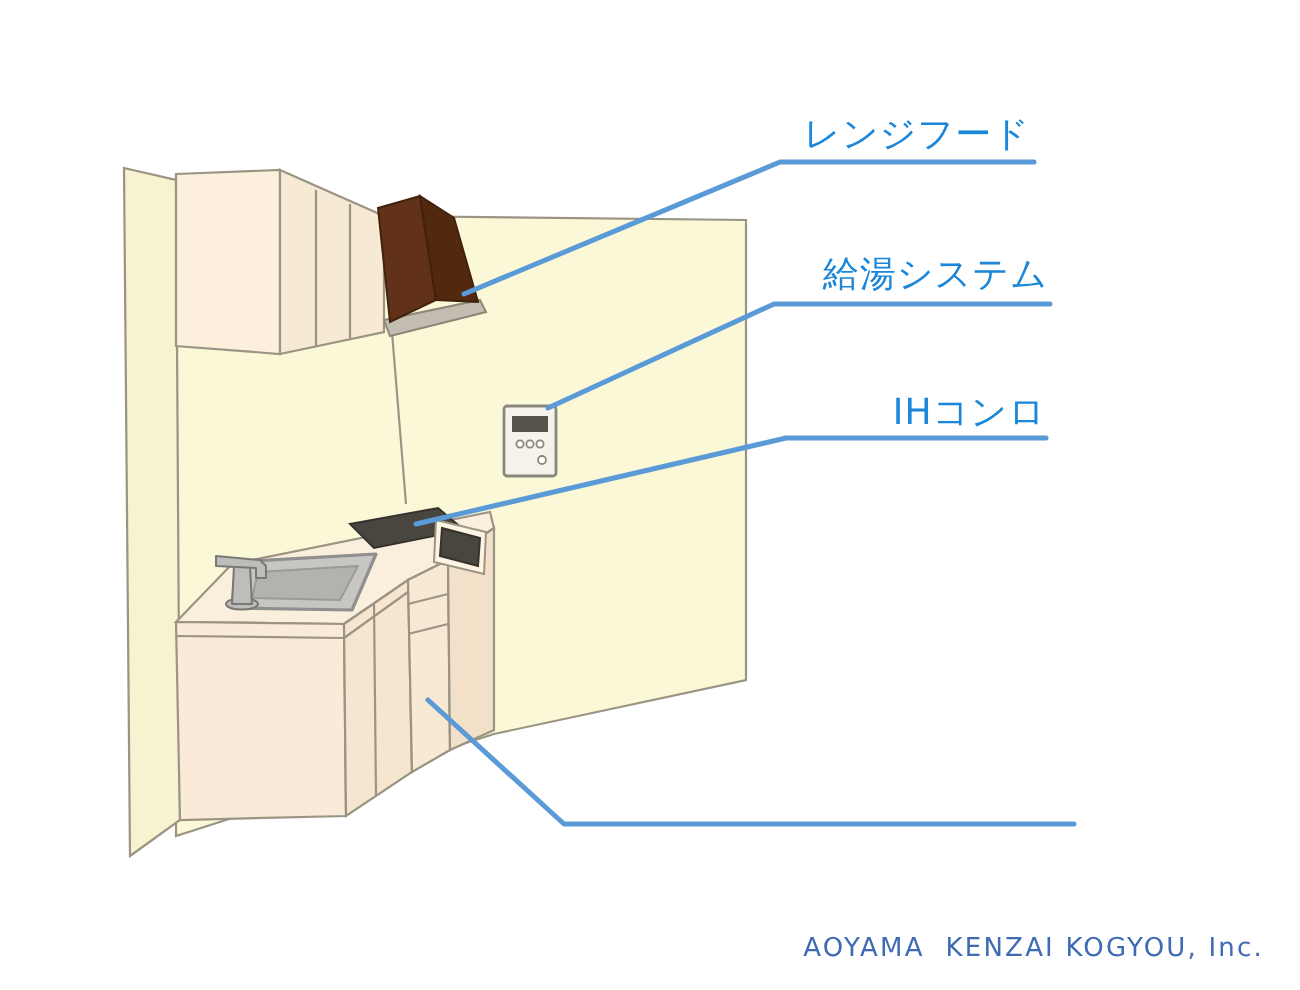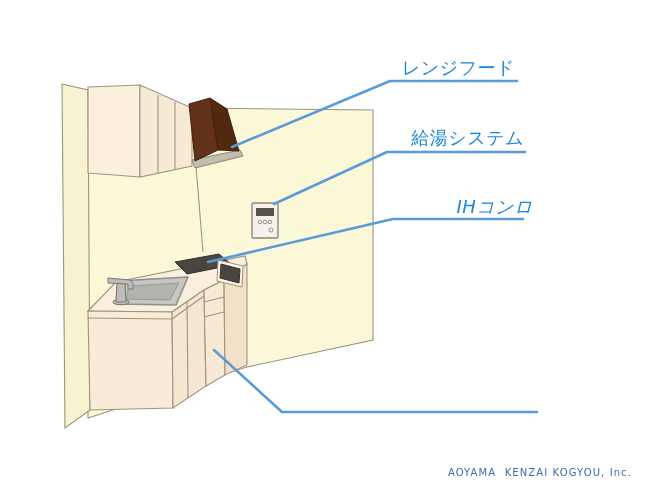--- a/index.html
+++ b/index.html
@@ -44,21 +44,21 @@
     color:var(--label-text,#1C86D8);
     font-size:18px;
     line-height:21px;
     white-space:nowrap;
     letter-spacing:0.5px;
     text-align:center;
   }
   .footer-credit{
     position:absolute;
     color:var(--footer-text,#3E6BB4);
-    font-size:10px;
+    font-size:13px;
     letter-spacing:1.1px;
     white-space:pre;
   }
 </style>
 </head>
 <body>
 
 <div class="stage">
 
   <svg width="650" height="495" viewBox="0 0 650 495">
@@ -115,16 +115,16 @@
     </g>
 
     <polyline class="callout" points="232,147 390,81 517,81"></polyline>
     <polyline class="callout" points="274,204 387,152 525,152"></polyline>
     <polyline class="callout" points="208,262 393,219 523,219"></polyline>
     <polyline class="callout" points="214,350 282,412 537,412"></polyline>
   </svg>
 
   <div class="callout-label" style="right:135px;top:57px;">レンジフード</div>
   <div class="callout-label" style="right:126px;top:127px;">給湯システム</div>
-  <div class="callout-label" style="right:117px;top:196px;font-style:italic;">IHコンロ</div>
+  <div class="callout-label" style="right:127px;top:196px;">IHコンロ</div>
 
   <div class="footer-credit" style="right:18px;top:467px;">AOYAMA  KENZAI KOGYOU, Inc.</div>
 </div>
 
 </body></html>

